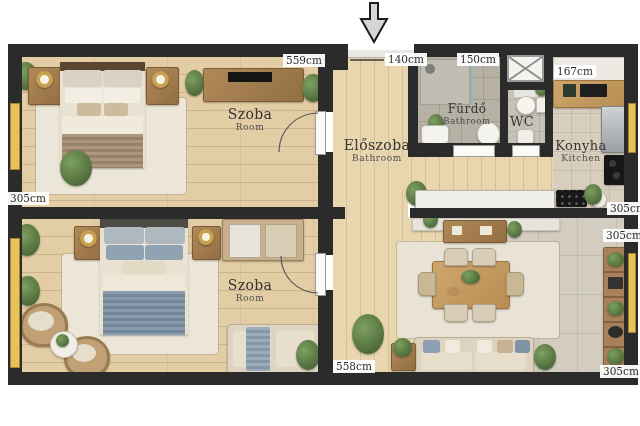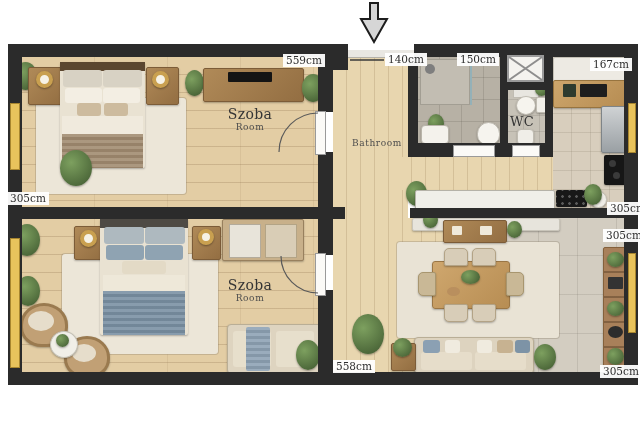--- a/index.html
+++ b/index.html
@@ -230,30 +230,39 @@
 
   <div class="rlabel" style="left:212px;top:107px;width:76px;">
     <div class="nm">Szoba</div>
     <div class="sub">Room</div>
   </div>
   <div class="rlabel" style="left:212px;top:278px;width:76px;">
     <div class="nm">Szoba</div>
     <div class="sub">Room</div>
   </div>
   <div class="rlabel" style="left:339px;top:138px;width:76px;">
+    <div class="nm">Előszoba</div>
     <div class="sub">Bathroom</div>
+  </div>
+  <div class="rlabel" style="left:437px;top:103px;width:60px;">
+    <div class="nm" style="font-size:12px;line-height:13px;">Fürdő</div>
+    <div class="sub" style="font-size:8.5px;">Bathroom</div>
   </div>
   <div class="rlabel" style="left:504px;top:114px;width:36px;">
     <div class="nm" style="font-size:13px;">WC</div>
+  </div>
+  <div class="rlabel" style="left:549px;top:139px;width:64px;">
+    <div class="nm" style="font-size:13px;line-height:14px;">Konyha</div>
+    <div class="sub">Kitchen</div>
   </div>
 
   <div class="pill" style="left:283px;top:54px;">559cm</div>
   <div class="pill" style="left:385px;top:53px;">140cm</div>
   <div class="pill" style="left:457px;top:53px;">150cm</div>
-  <div class="pill" style="left:554px;top:58px;margin-left:36px;">167cm</div>
+  <div class="pill" style="left:554px;top:65px;">167cm</div>
   <div class="pill" style="left:7px;top:192px;">305cm</div>
   <div class="pill" style="left:607px;top:202px;">305cm</div>
   <div class="pill" style="left:603px;top:229px;">305cm</div>
   <div class="pill" style="left:333px;top:360px;">558cm</div>
   <div class="pill" style="left:600px;top:365px;">305cm</div>
 
   <svg class="abs" style="left:359px;top:2px;" width="30" height="42" viewBox="0 0 30 42">
     <path d="M11 1 L19 1 L19 17 L28 17 L15 40 L2 17 L11 17 Z" fill="#d6d6d6" stroke="#1d1d1d" stroke-width="2" stroke-linejoin="miter"></path>
   </svg>
 

